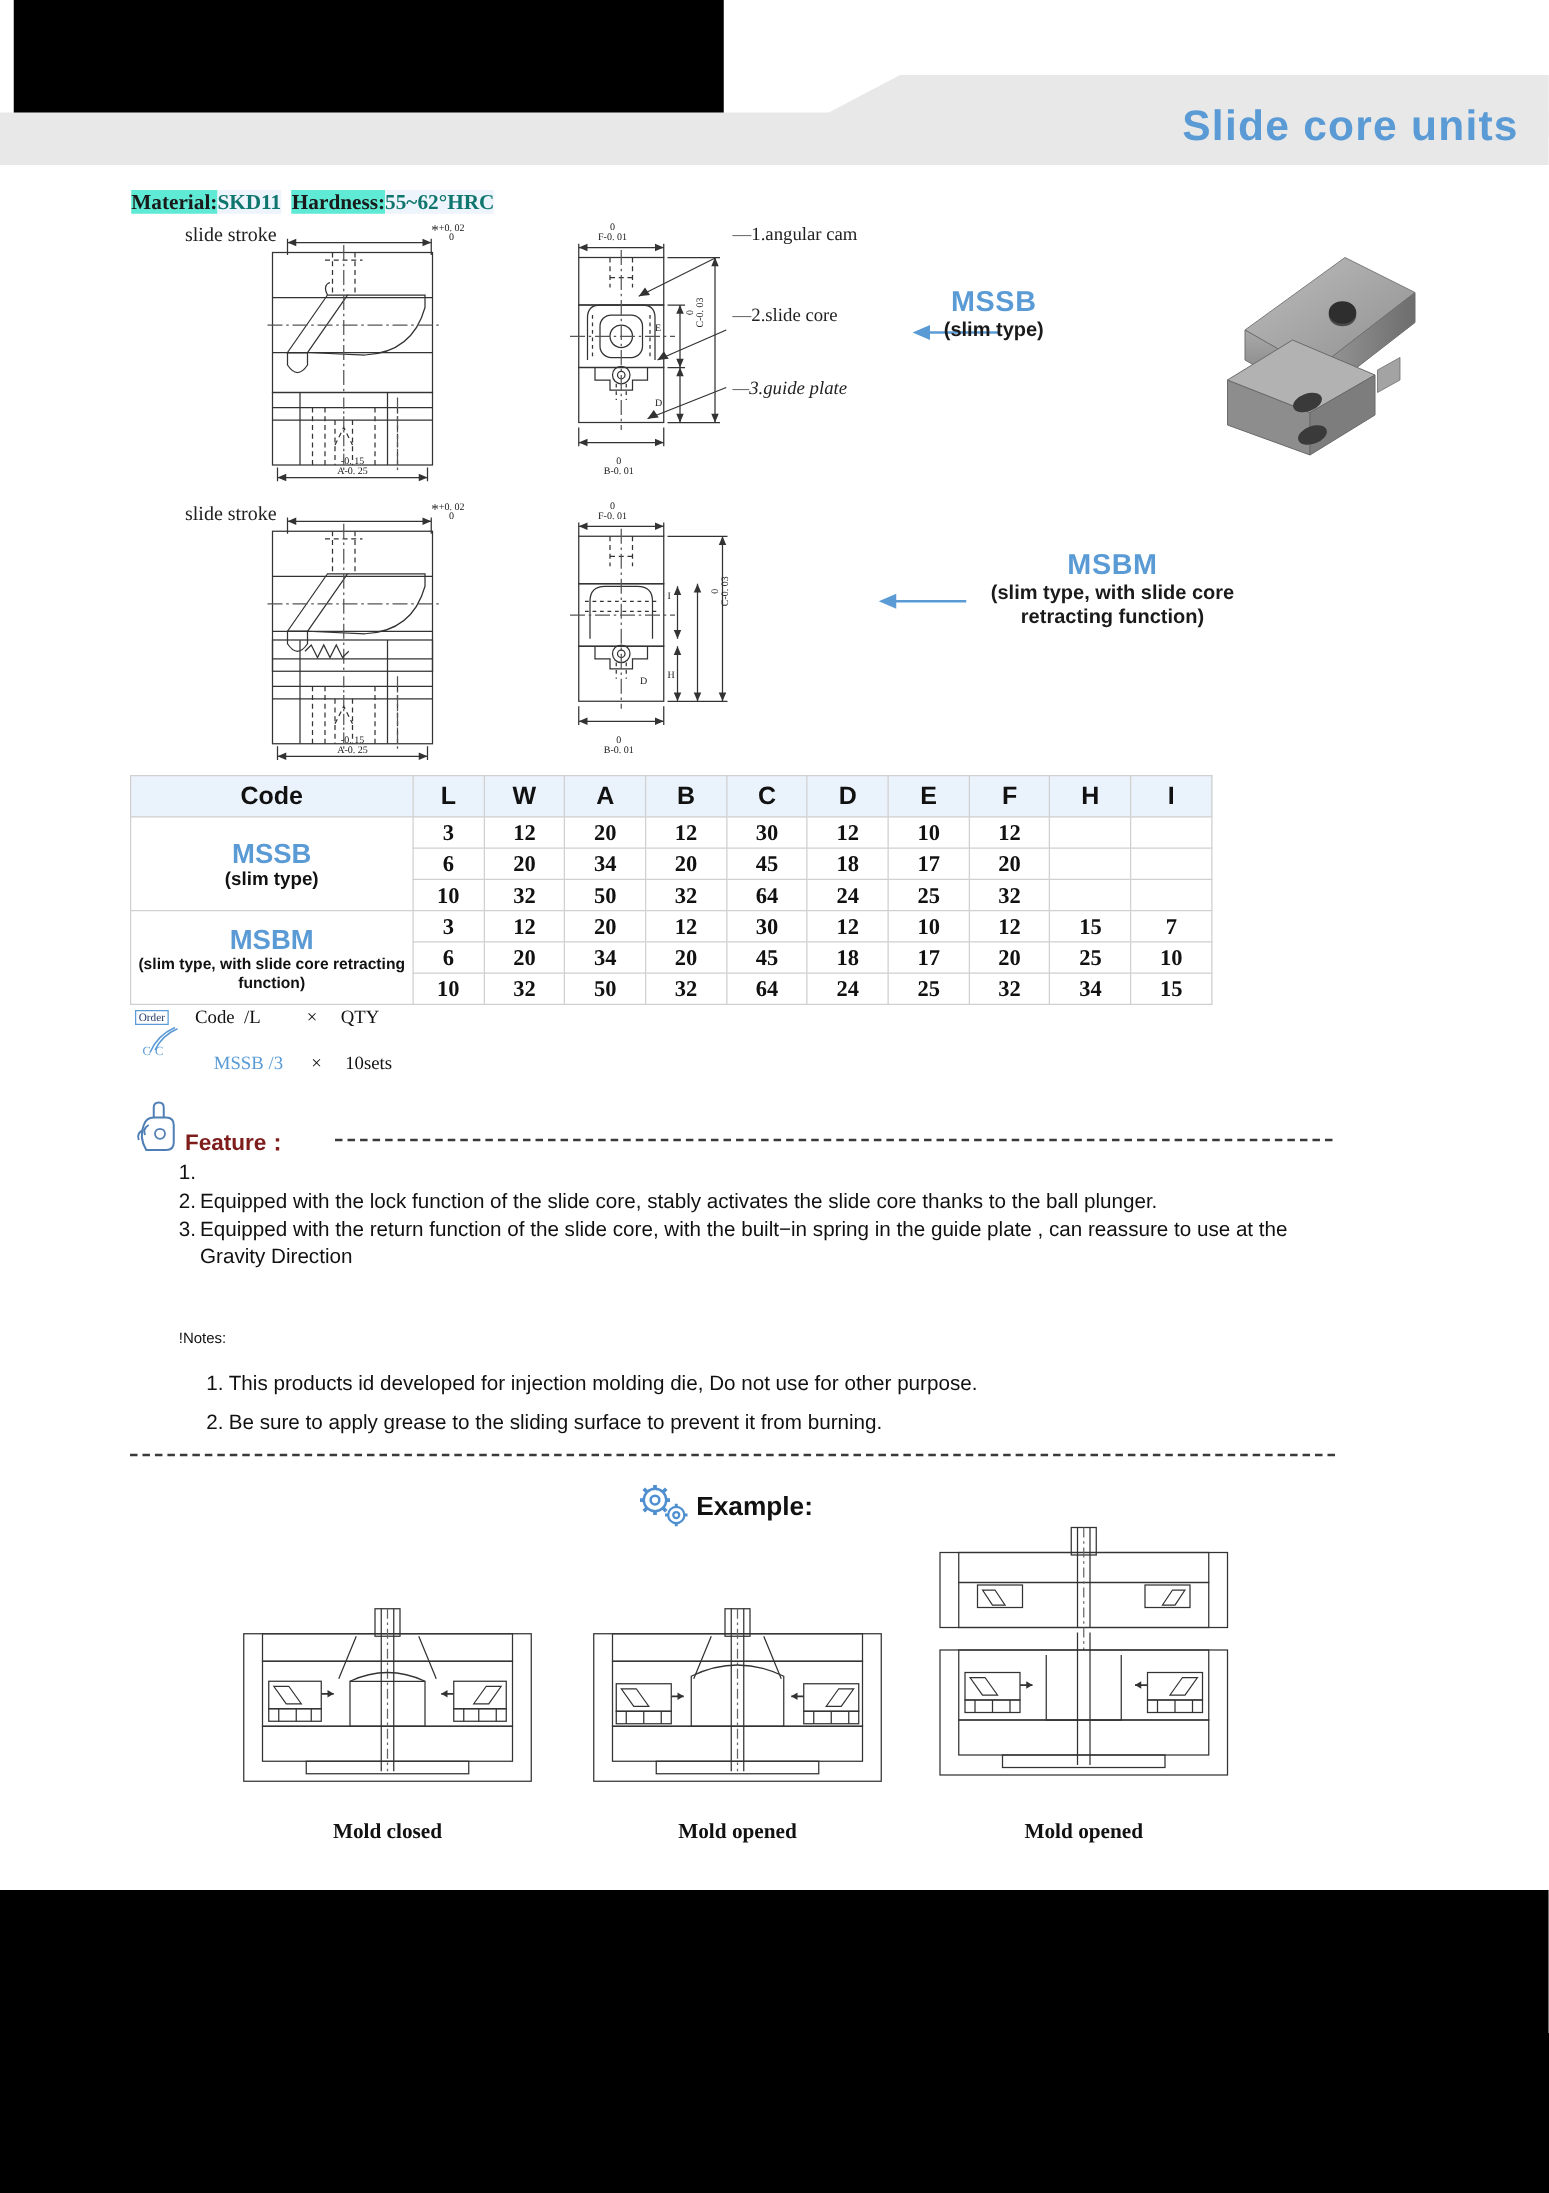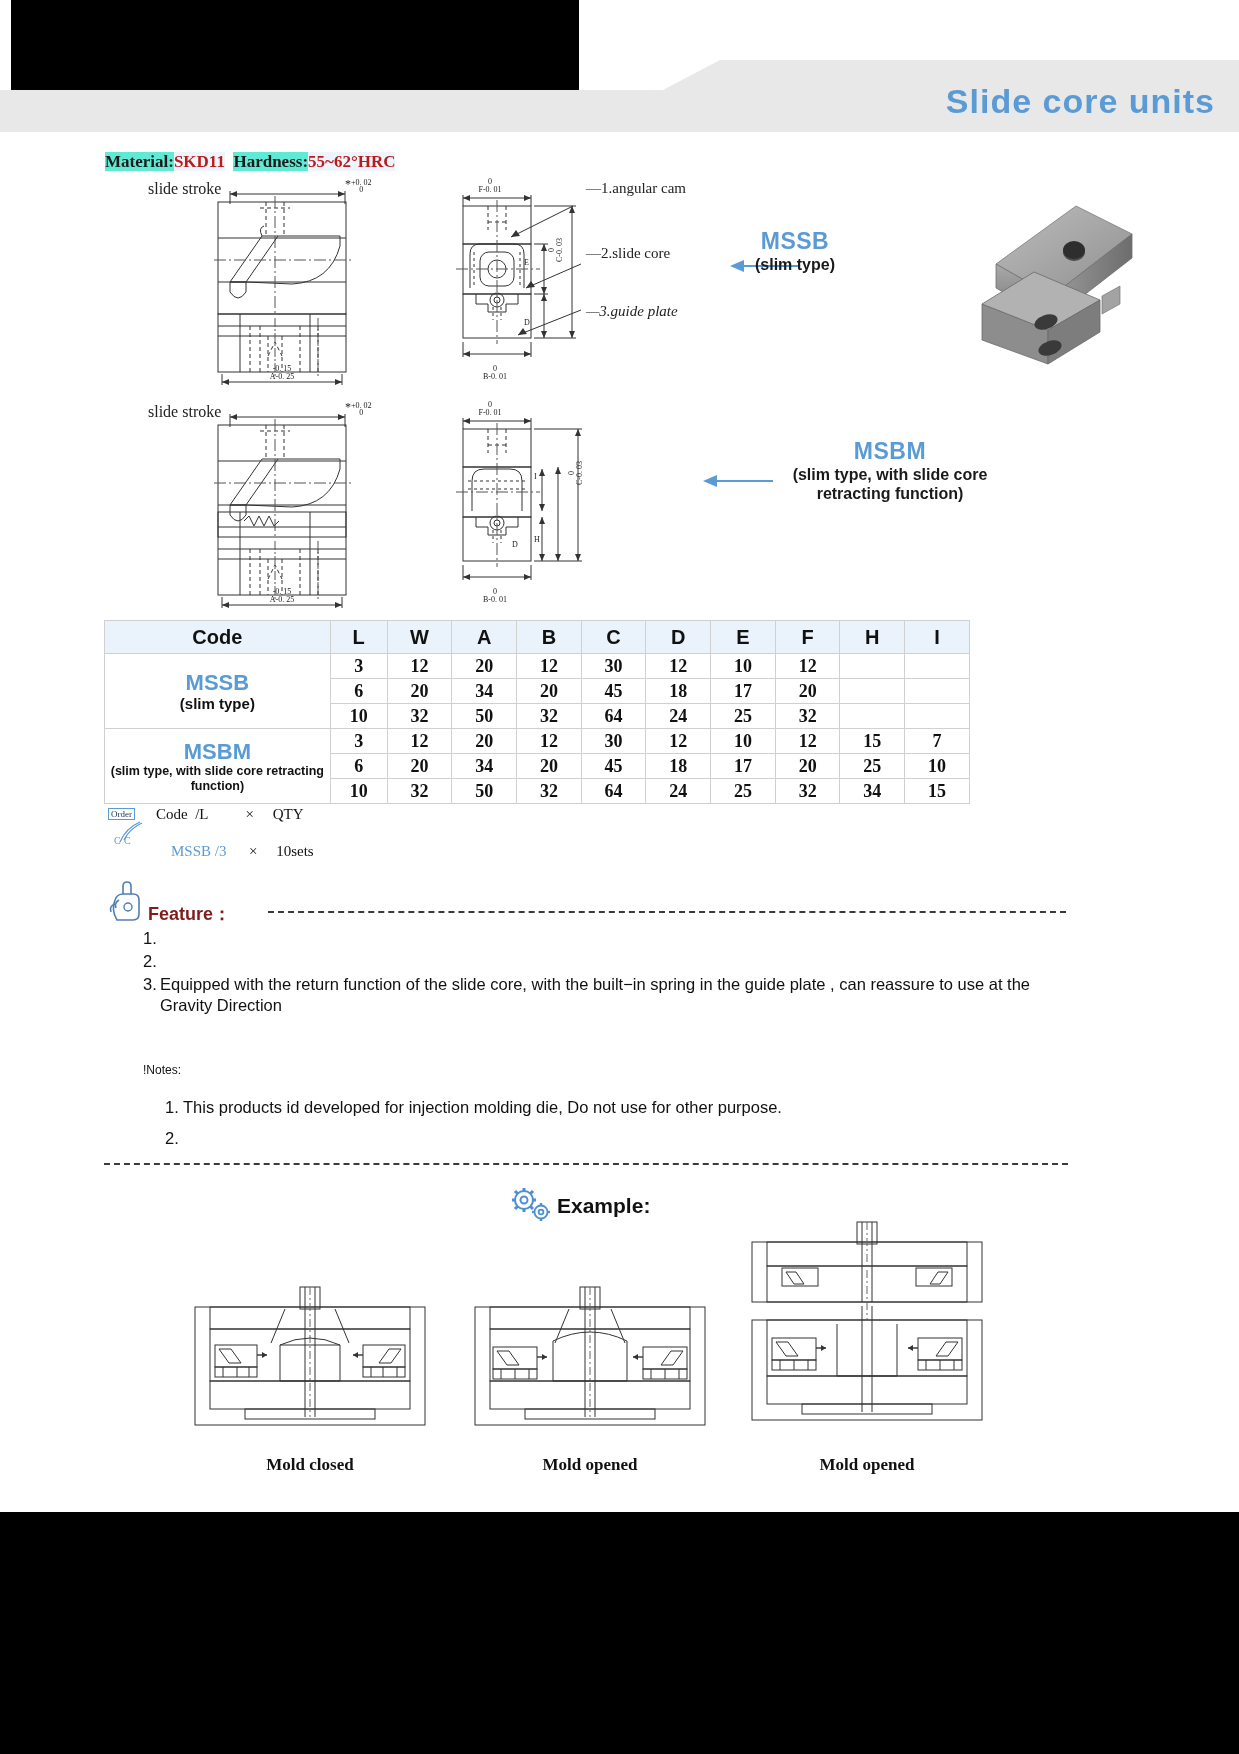--- a/index.html
+++ b/index.html
@@ -34,21 +34,21 @@
     font-family:"Liberation Sans", sans-serif;
   }
 
   
   .material-line {
     position:absolute; left:105px; top:152px;
     font-family:"Liberation Serif", serif;
     font-size:17px; font-weight:bold; white-space:nowrap;
   }
   .material-line .lbl { color:#1a1a1a; background:#5eead4; }
-  .material-line .val { color:#b91c1c; background:#eef4fb; }
+  .material-line .val { color:#0f766e; background:#eef4fb; }
 
   
   .dwg { position:absolute; }
   .dwg svg { display:block; }
 
   .lbl-txt {
     position:absolute;
     font-family:"Liberation Serif", serif;
     font-size:15px; color:#222;
     white-space:nowrap;
@@ -664,35 +664,37 @@
 </svg>
 <div class="feature-title">Feature：</div>
 <div class="feature-dash"></div>
 
 <div class="feature-list">
   <div class="fitem">
     <span class="fnum">1.</span>
   </div>
   <div class="fitem">
     <span class="fnum">2.</span>
+    <span>Equipped with the lock function of the slide core, stably activates the slide core thanks to the ball plunger.</span>
   </div>
   <div class="fitem">
     <span class="fnum">3.</span>
     <span>Equipped with the return function of the slide core, with the built−in spring in the guide plate , can reassure to use at the Gravity Direction</span>
   </div>
 </div>
 
 <div class="notes-title">!Notes:</div>
 <div class="notes-list">
   <div class="nitem">
     <span class="nnum">1.</span>
     <span>This products id developed for injection molding die, Do not use for other purpose.</span>
   </div>
   <div class="nitem">
     <span class="nnum">2.</span>
+    <span>Be sure to apply grease to the sliding surface to prevent it from burning.</span>
   </div>
 </div>
 
 <div class="bottom-dash"></div>
 
 <svg class="example-icon" width="46" height="38">
   <g fill="none" stroke="#4f8fd0" stroke-width="2">
     <circle cx="16" cy="14" r="9"></circle>
     <circle cx="16" cy="14" r="3.5"></circle>
     <g stroke-width="3">

